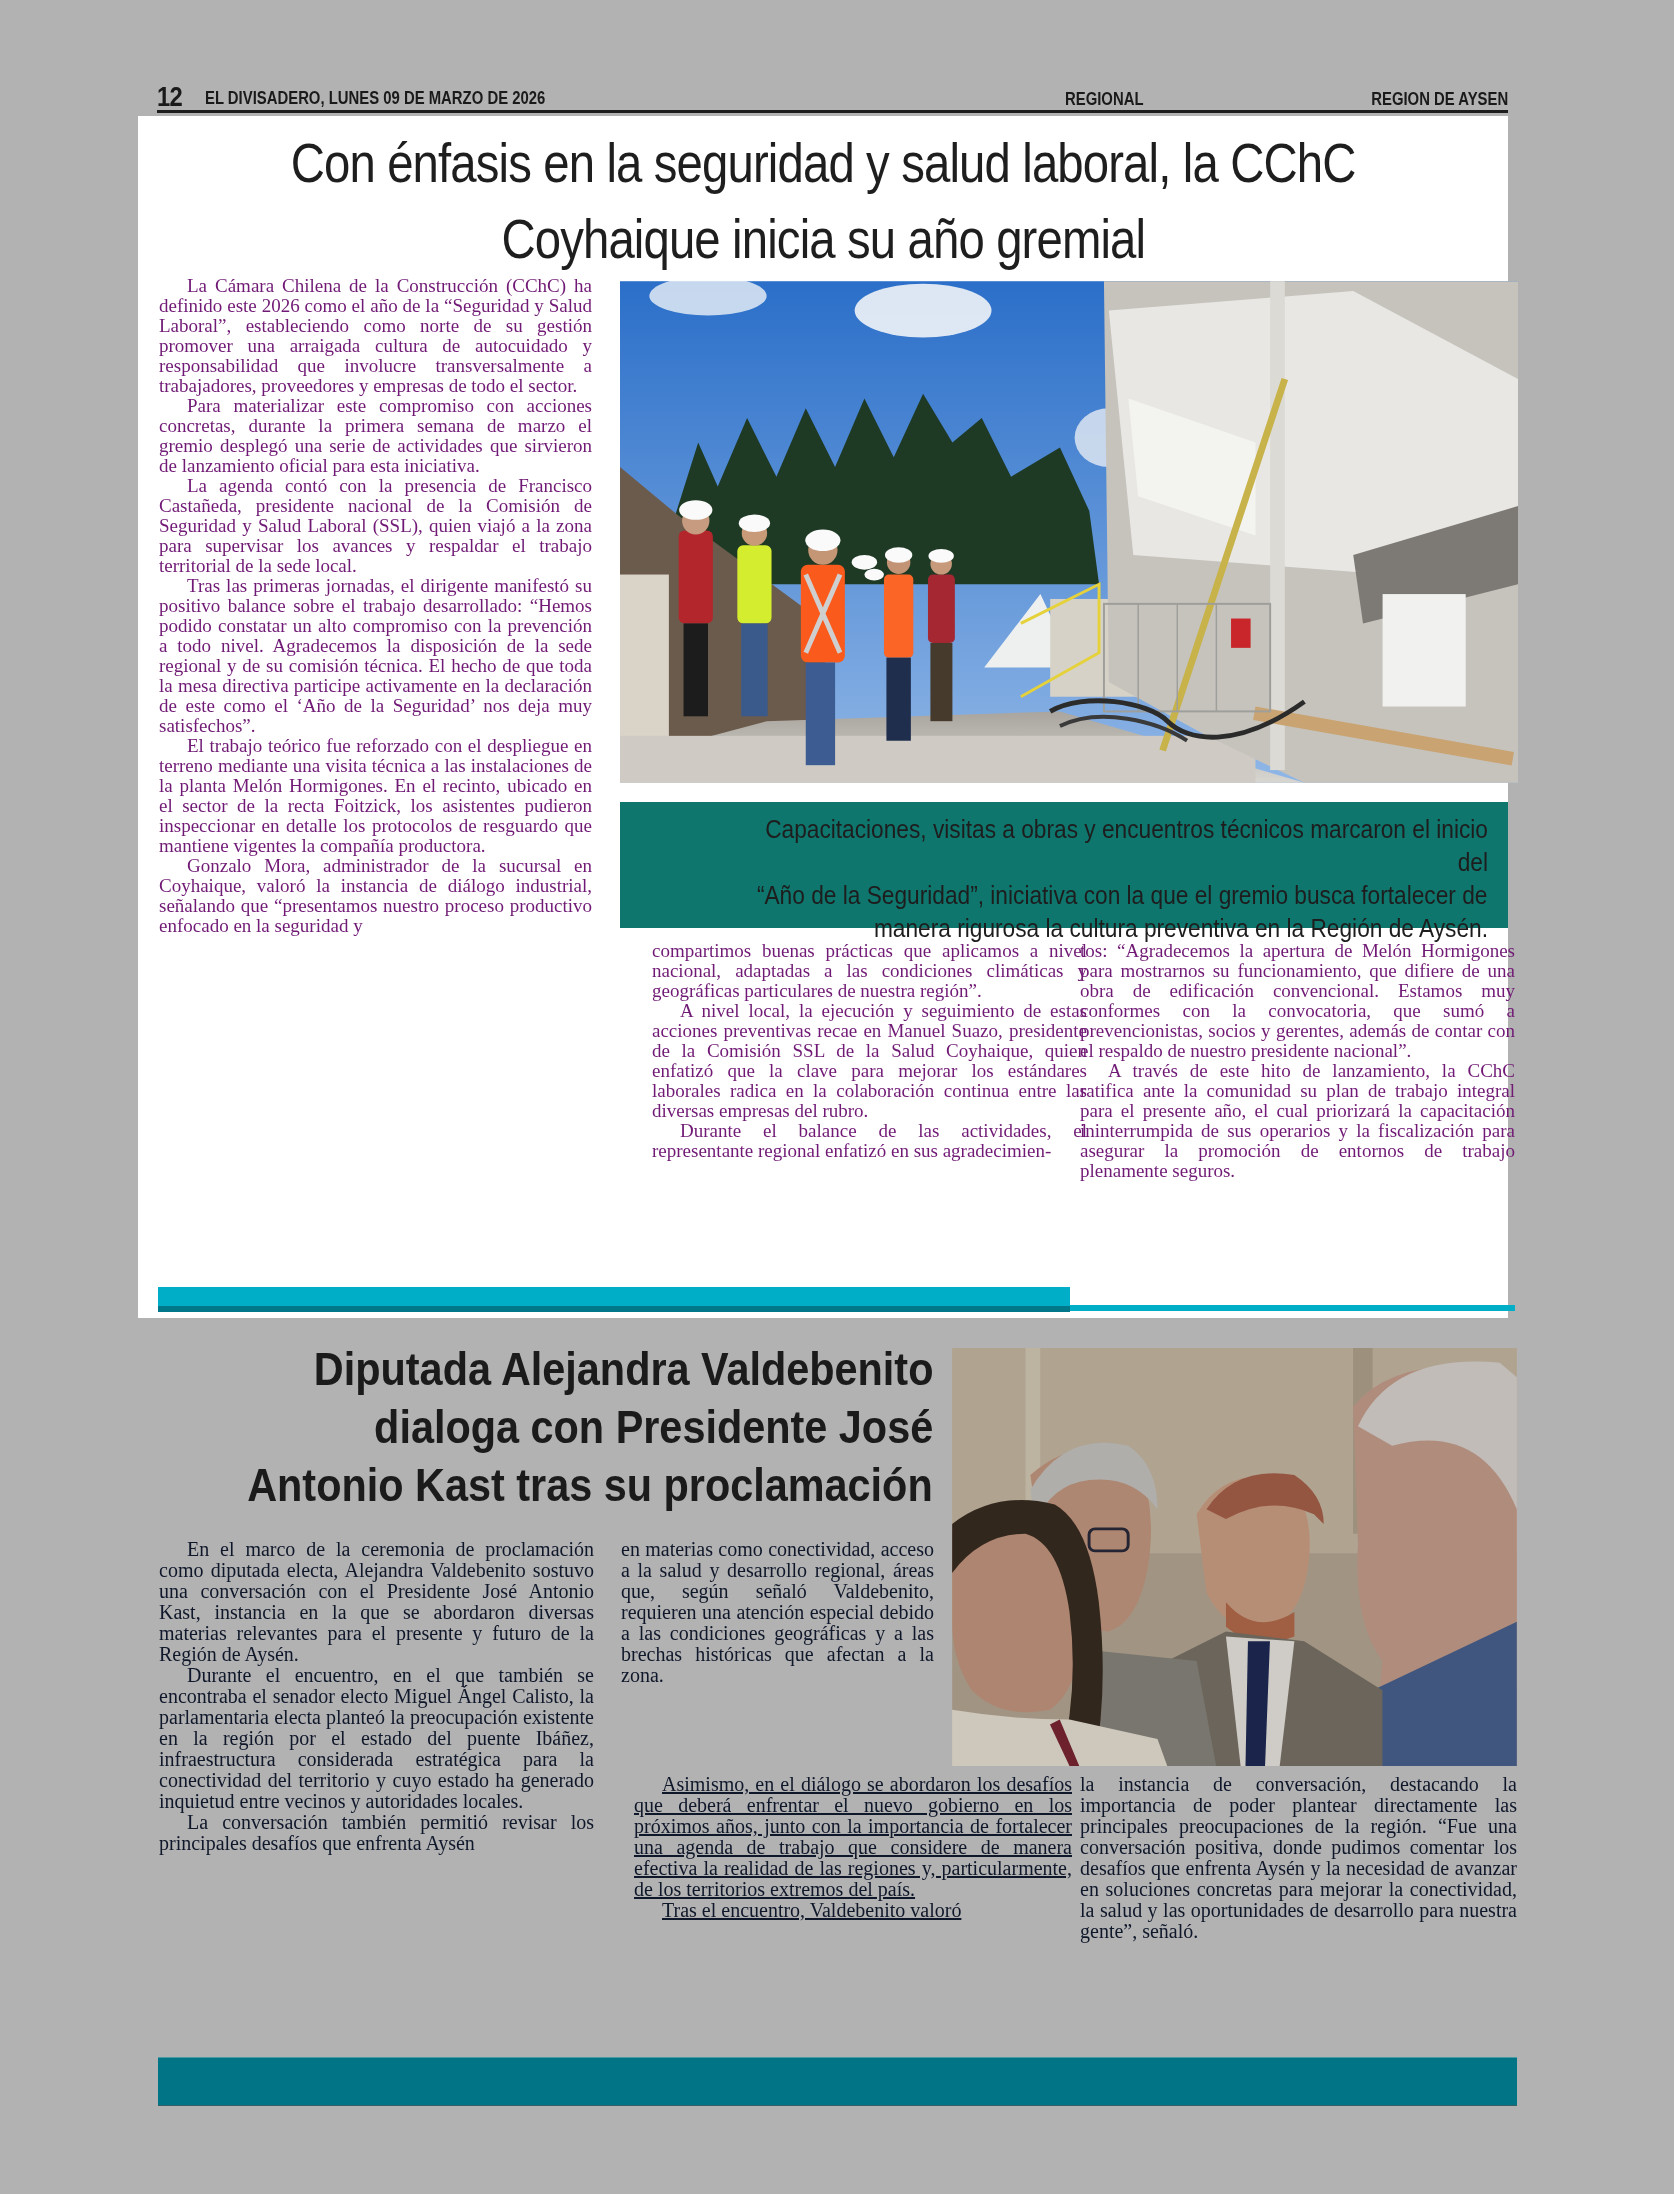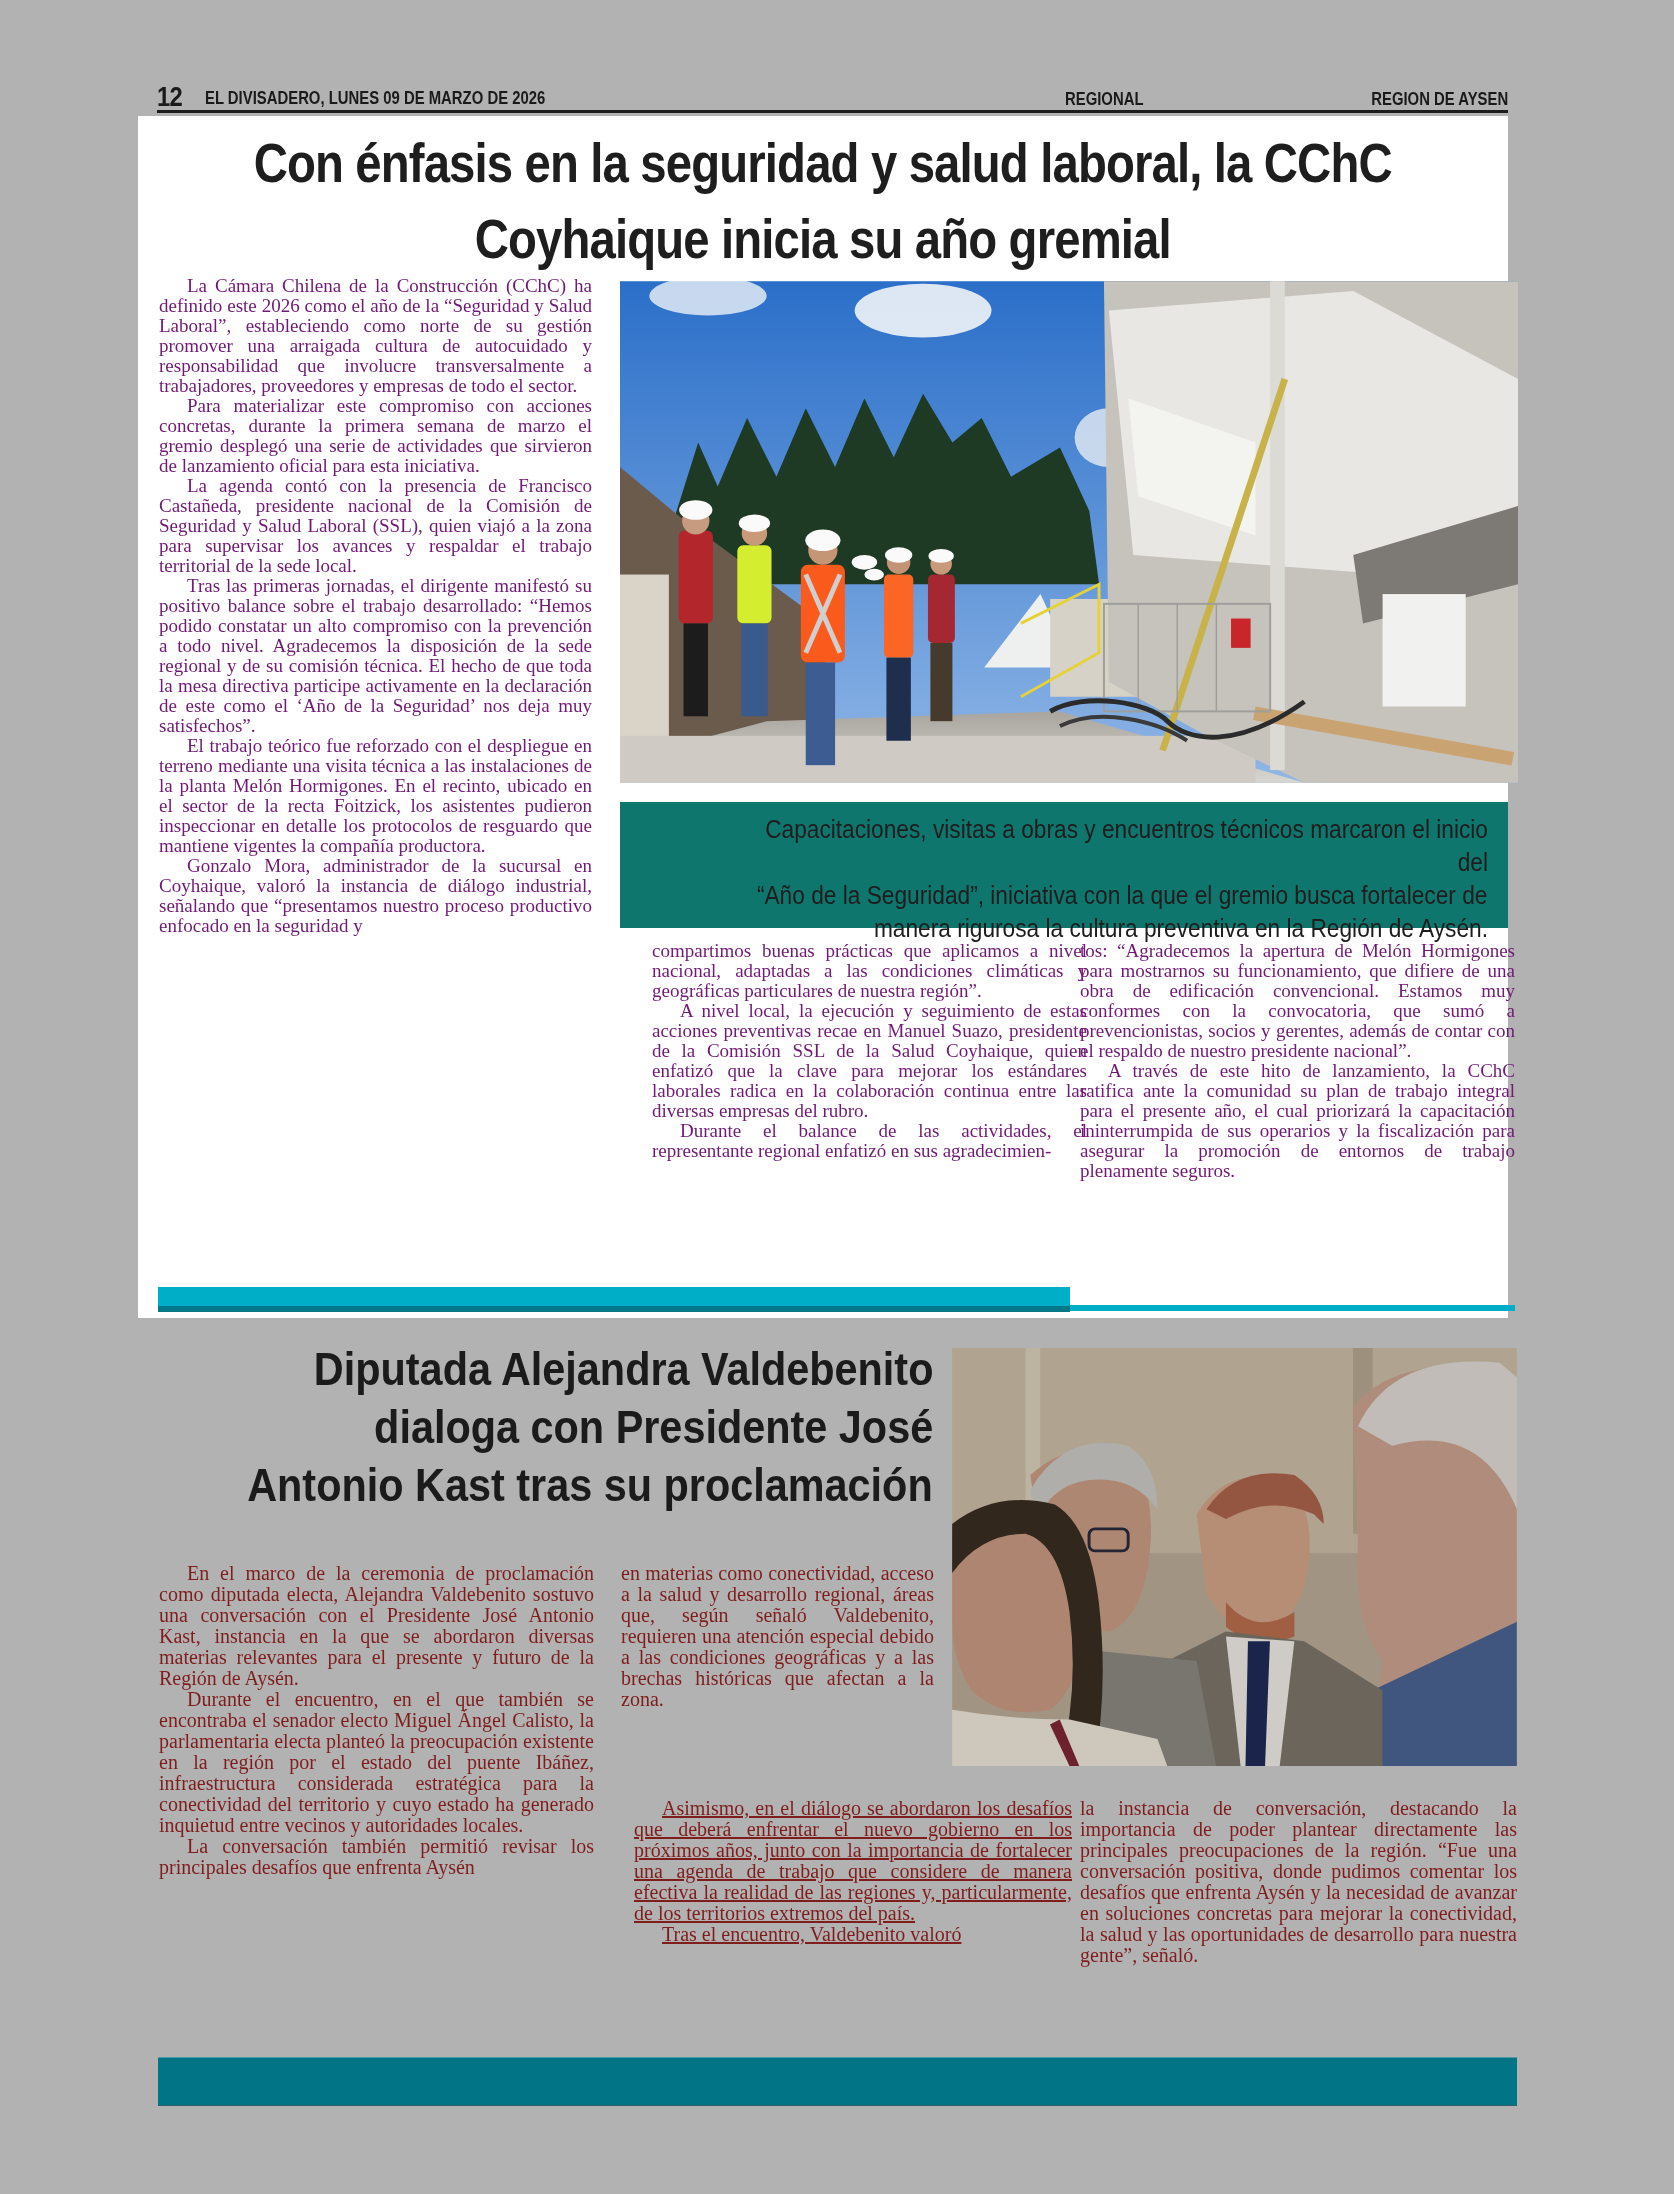--- a/index.html
+++ b/index.html
@@ -17,21 +17,21 @@
          transform-origin:left; }
   .hdr .pg { position:absolute; left:0; top:-1px; font-size:28px; letter-spacing:-1px; transform:scaleX(0.85); transform-origin:left; }
   .hdr .paper { position:absolute; left:48px; top:4.9px; font-size:18.6px; transform:scaleX(0.8); transform-origin:left; white-space:nowrap; }
   .hdr .sec { position:absolute; left:908px; top:5.9px; font-size:18.6px; transform:scaleX(0.8); transform-origin:left; }
   .hdr .reg { position:absolute; right:0; top:5.9px; font-size:18.6px; transform:scaleX(0.8); transform-origin:right; white-space:nowrap; }
 
   
   .panel { left:138px; top:116px; width:1370px; height:1202px; background:#ffffff; }
 
   .h1 { left:138px; top:125px; width:1370px; text-align:center;
-        font-family:"Liberation Sans", sans-serif; font-weight:bold; font-size:55px; line-height:76px;
+        font-family:"Liberation Sans", sans-serif; font-weight:normal; font-size:55px; line-height:76px;
         color:#1e1e1e; letter-spacing:-1px; }
   .h1 span { display:inline-block; transform:scaleX(0.86); }
 
   .col { text-align:justify; hyphens:manual; font-size:19px; line-height:20px; color:#701a75; }
   .col p { margin:0; text-indent:28px; }
   .col p.noindent { text-indent:0; }
 
   .photo { overflow:hidden; }
   .caption { left:620px; top:802px; width:888px; height:126px; background:#0f766e; }
   .caption .txt { position:absolute; right:20.5px; top:10.8px; width:860px; text-align:right;
@@ -40,21 +40,21 @@
 
   .bar1 { left:158px; top:1287px; width:912px; height:18.6px; background:#00aec7; }
   .bar1b { left:158px; top:1306px; width:912px; height:5.9px; background:#00788a; }
   .bar2 { left:1070px; top:1305px; width:445px; height:5.9px; background:#00aec7; }
 
   .h2 { left:161px; top:1340px; width:772px; text-align:right;
         font-family:"Liberation Sans", sans-serif; font-weight:bold; font-size:46px; line-height:58px; color:#1b1b1b; }
   .h2 span { display:block; }
   .h2 span i { font-style:normal; display:inline-block; transform:scaleX(0.9); transform-origin:right; }
 
-  .col2 { font-size:20px; line-height:21px; color:#7f1d1d;margin-top:24px; }
+  .col2 { font-size:20px; line-height:21px; color:#0f172a; }
   .bottombar { left:158px; top:2057px; width:1359px; height:47px; background:#017585; border-top:1.5px solid #4c9aa3; border-bottom:1.5px solid #355f66; }
 </style>
 </head>
 <body>
 
 <div class="abs hdr">
   <span class="pg">12</span>
   <span class="paper">EL DIVISADERO,  LUNES 09 DE MARZO DE 2026</span>
   <span class="sec">REGIONAL</span>
   <span class="reg">REGION DE AYSEN</span>

